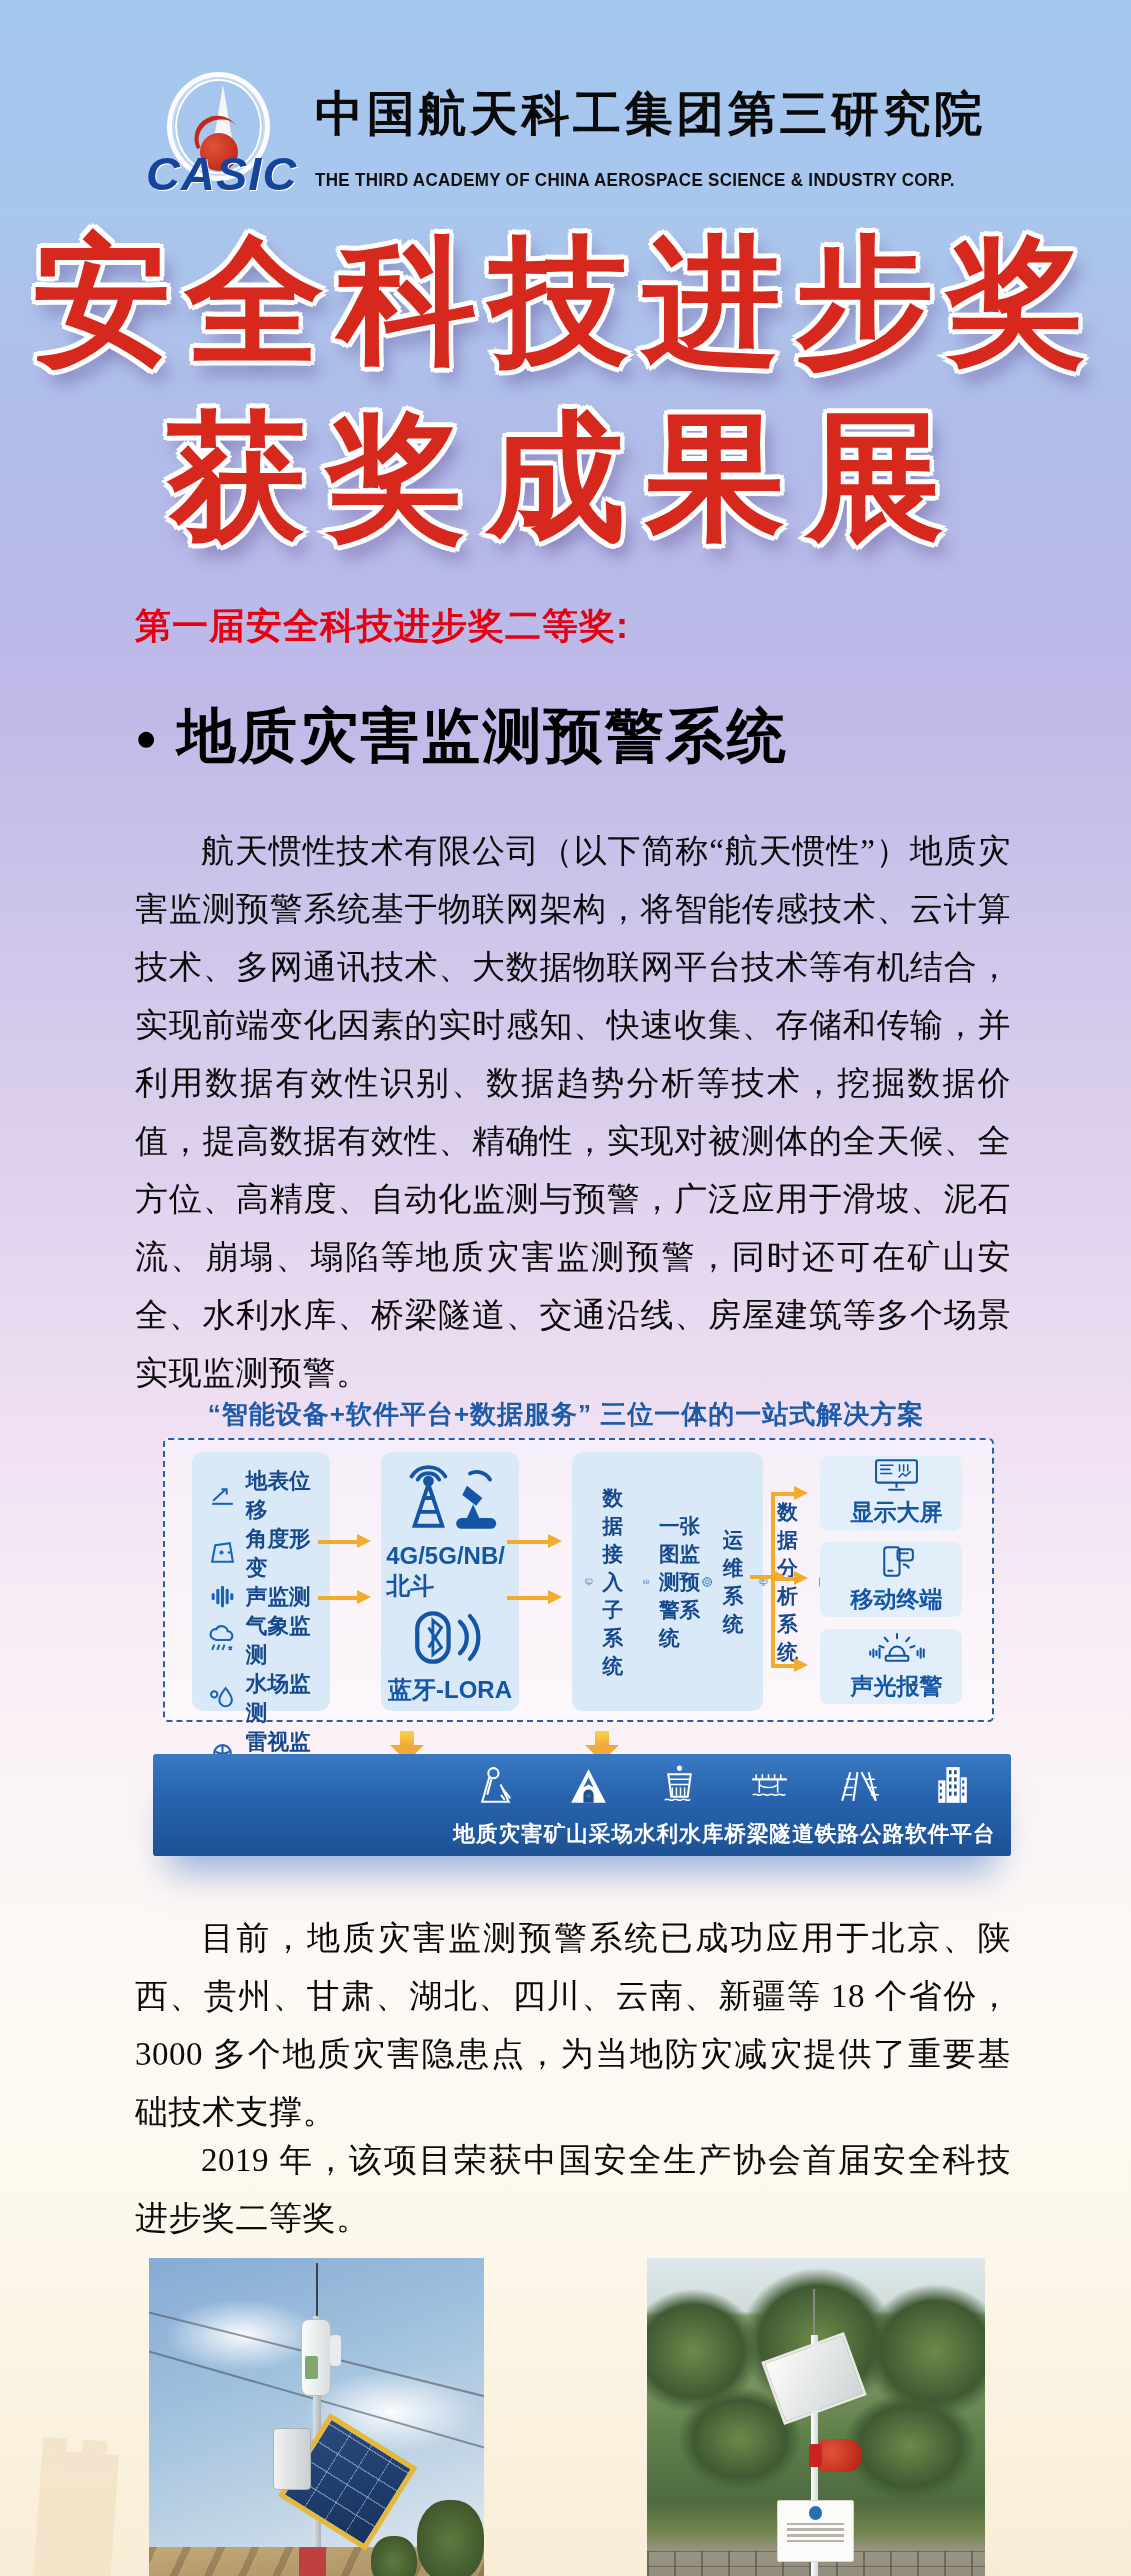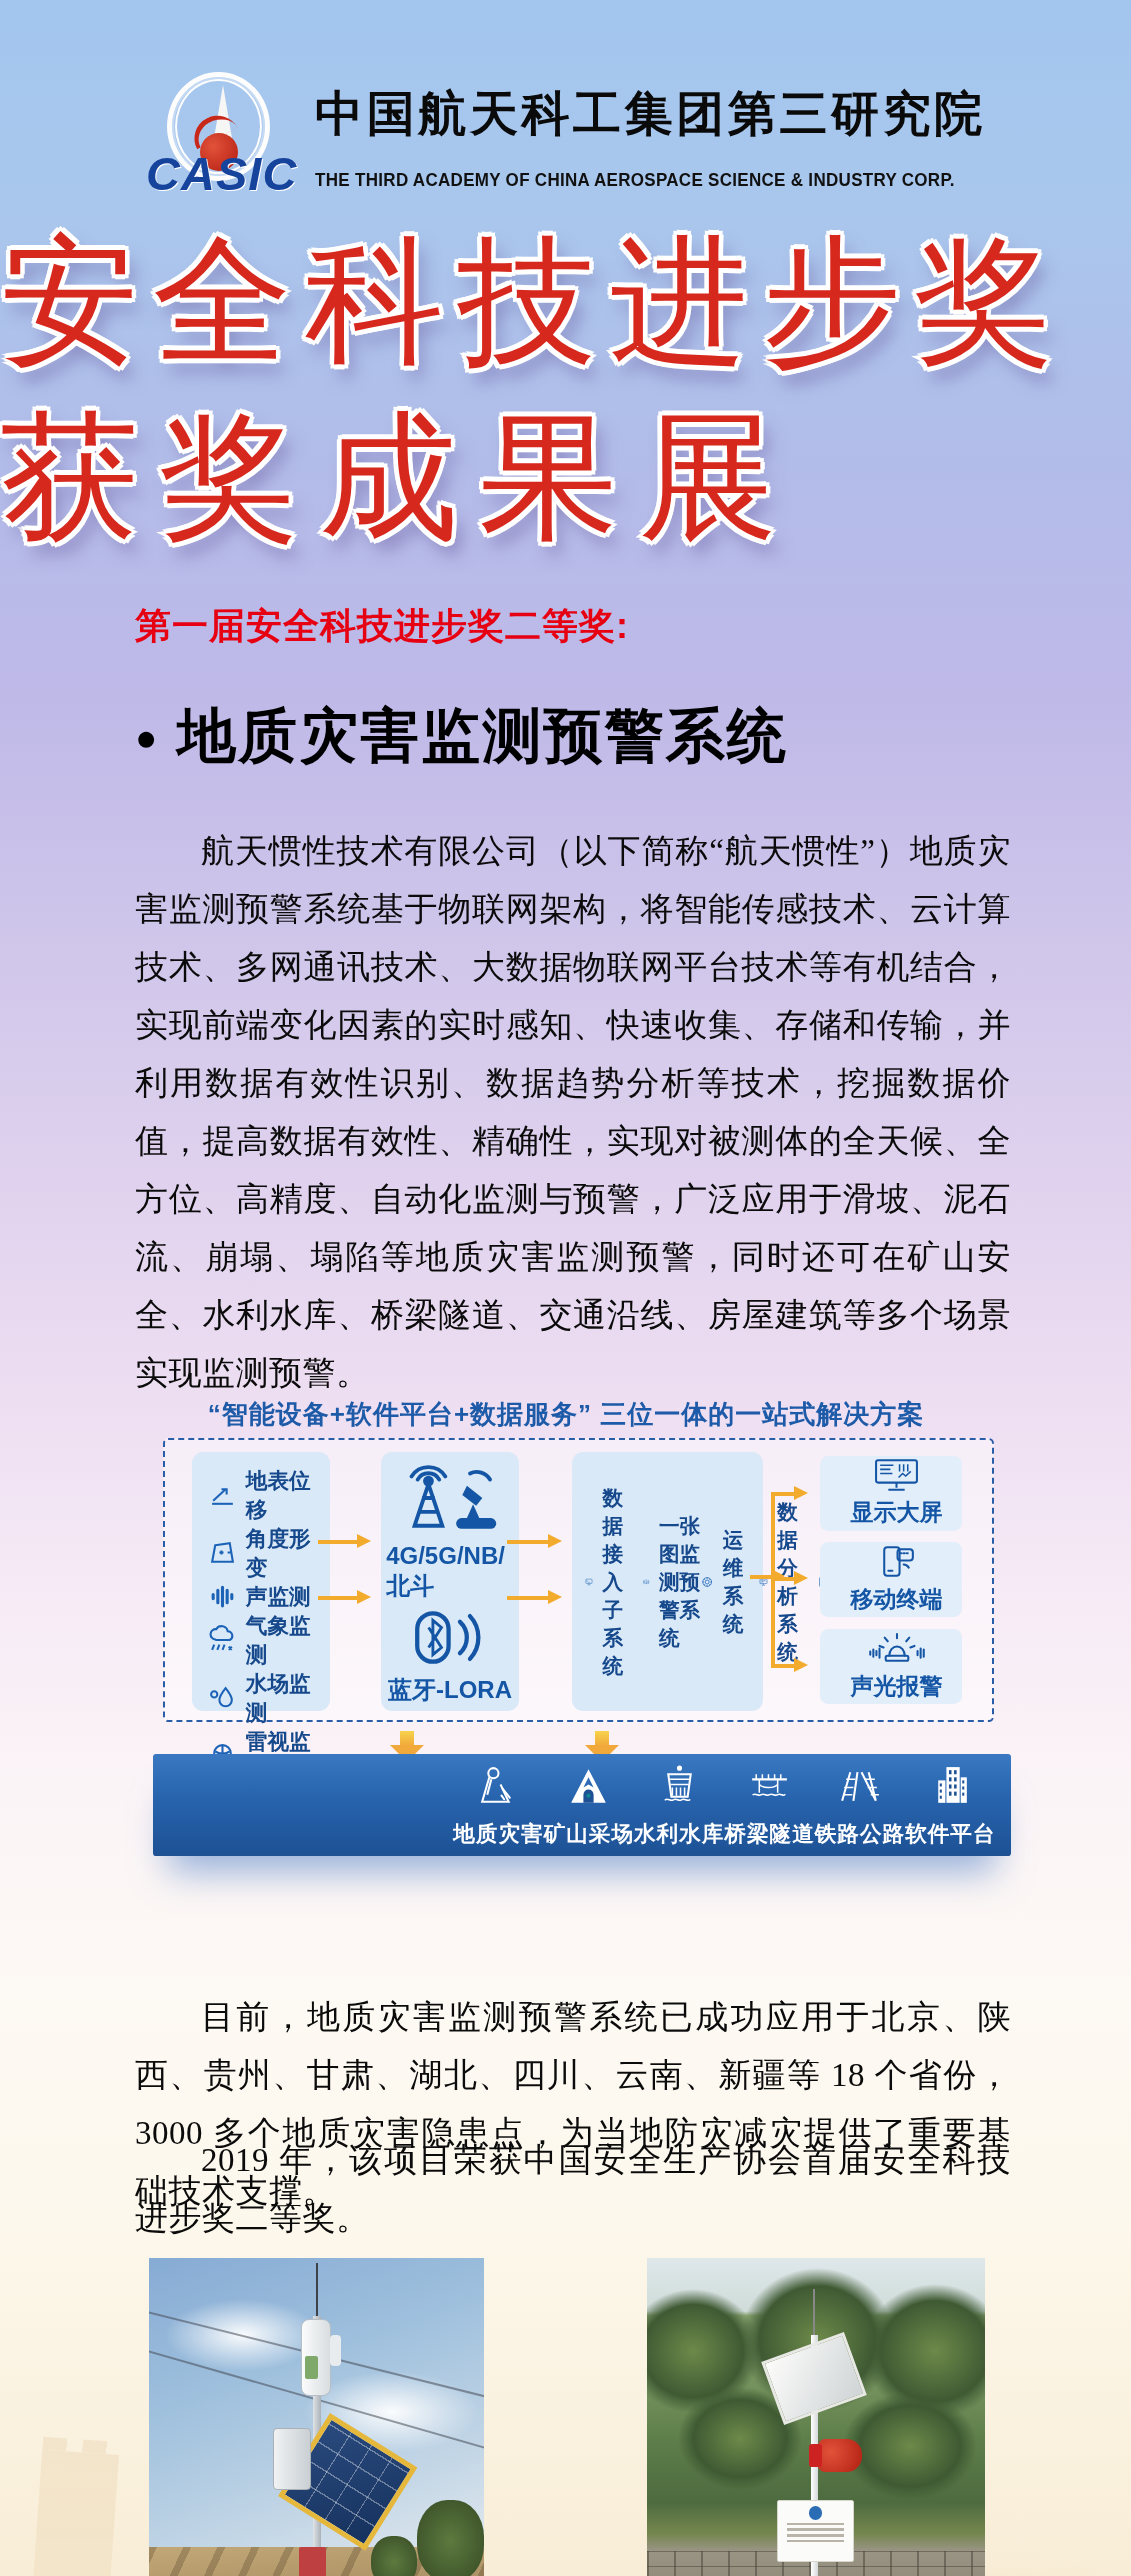--- a/index.html
+++ b/index.html
@@ -26,41 +26,41 @@
   .logo .comet-tail{position:absolute;left:43px;top:45px;width:46px;height:23px;border-radius:50% 50% 0 0/100% 100% 0 0;
     border-top:5.2px solid #c8281a;border-left:4.1px solid #c8281a;transform:rotate(-28deg);}
   .logo .casic{position:absolute;left:0;bottom:0;width:100%;text-align:center;
     font-size:47px;font-weight:bold;font-style:italic;color:#16439c;letter-spacing:1px;
     text-shadow:1px 1px 0 #fff;}
   .orgtext{display:flex;flex-direction:column;gap:25px;}
   .org-cn{font-size:48px;font-weight:900;color:#0a0a0a;letter-spacing:3.6px;}
   .org-en{font-size:17px;font-weight:700;color:#111;letter-spacing:0.3px;transform:scaleY(1.05);transform-origin:left;}
 
   
-  .big-title{position:absolute;width:100%;text-align:left;
-    font-family:"Liberation Serif","DejaVu Serif",serif;font-weight:400;
+  .big-title{position:absolute;width:100%;text-align:center;
+    font-family:"Liberation Serif","DejaVu Serif",serif;font-weight:700;
     color:#d7281e;font-size:139px;line-height:1;letter-spacing:13.4px;
     -webkit-text-stroke:5.2px #ffffff;paint-order:stroke fill;
     text-shadow:-4.6px 0 0 #fff,4.6px 0 0 #fff,0 -4.6px 0 #fff,0 4.6px 0 #fff,
       -3.6px -3.6px 0 #fff,3.6px 3.6px 0 #fff,-3.6px 3.6px 0 #fff,3.6px -3.6px 0 #fff,
       7.2px 13.4px 17.5px rgba(96,78,150,.55);}
   .title-1{top:233px;}
   .title-2{top:409px;letter-spacing:20.6px;}
 
   
   .award{position:absolute;left:135px;top:602px;font-size:36px;font-weight:900;color:#e60012;letter-spacing:1px;}
   .project{position:absolute;left:135px;top:697px;font-size:59px;font-weight:900;color:#000;letter-spacing:2.1px;display:flex;align-items:center;gap:17.5px;}
   .project .bullet{font-size:37px;line-height:1;}
 
   
   .para{position:absolute;left:135px;width:876px;font-size:33px;line-height:58px;color:#0b0b0b;
     text-align:justify;text-indent:2em;letter-spacing:0.5px;
     font-family:"Liberation Serif","DejaVu Serif",serif;}
   .para1{top:822px;}
-  .para2{top:1988px;}
+  .para2{top:1909px;}
   .para3{top:2131px;}
 
   
   .diagram-title{position:absolute;top:1397px;width:100%;text-align:center;
     font-size:26px;font-weight:900;color:#1d5aa8;letter-spacing:1px;}
   .diagram-panel{position:absolute;left:163px;top:1438px;width:831px;height:284px;
     border:2.6px dashed #2a5da8;border-radius:5.2px;background:rgba(255,255,255,.45);}
   .dbox{position:absolute;background:#d9e9f7;border-radius:11.3px;padding-left:11px;}
   .sensor-box{left:27px;top:12.4px;width:138px;height:259px;display:flex;flex-direction:column;justify-content:space-around;padding:13.4px 0 13.4px 15.5px;}
   .sensor-item{display:flex;align-items:center;gap:9.3px;}

